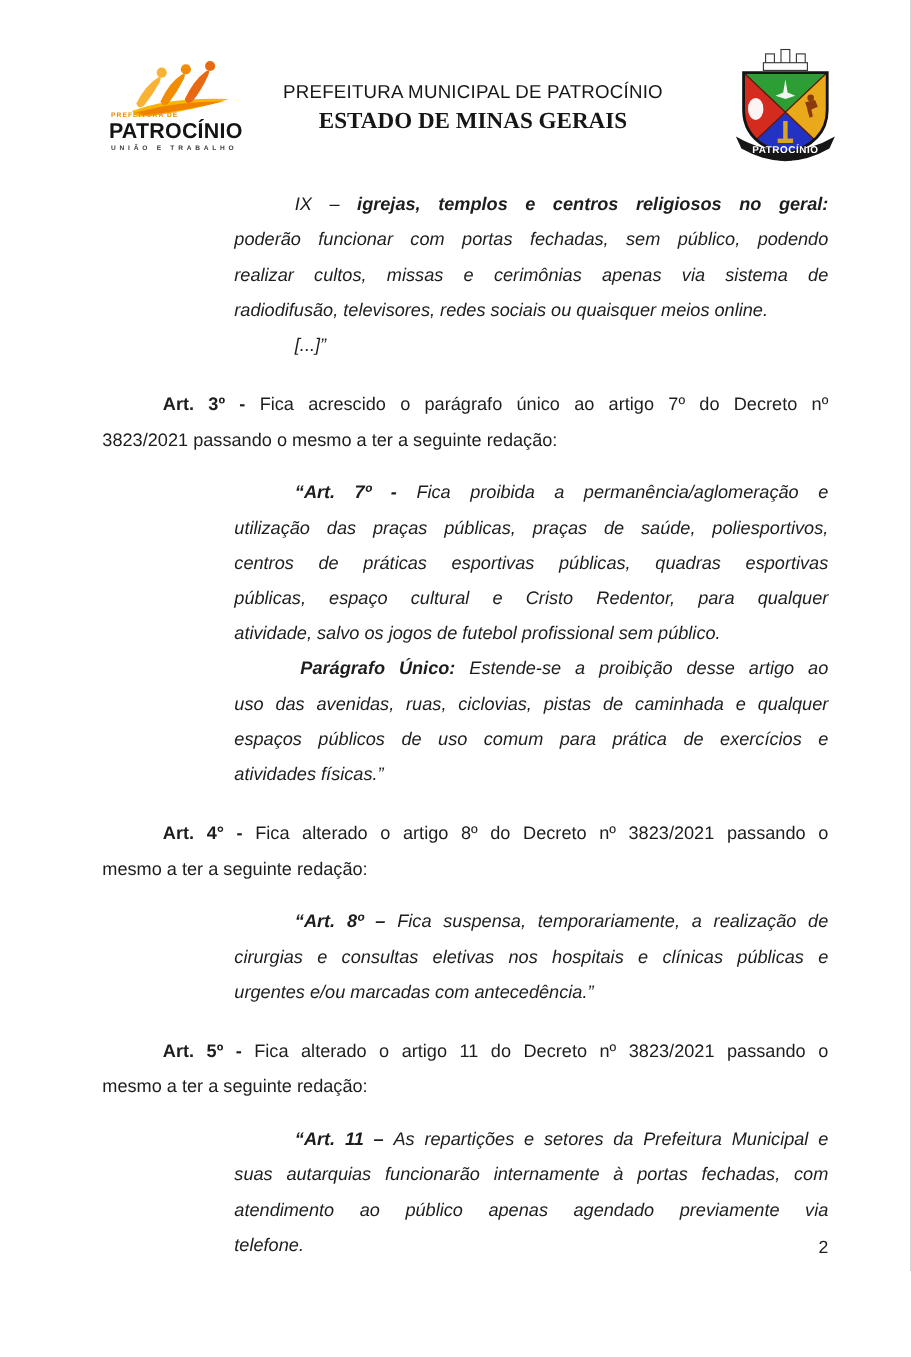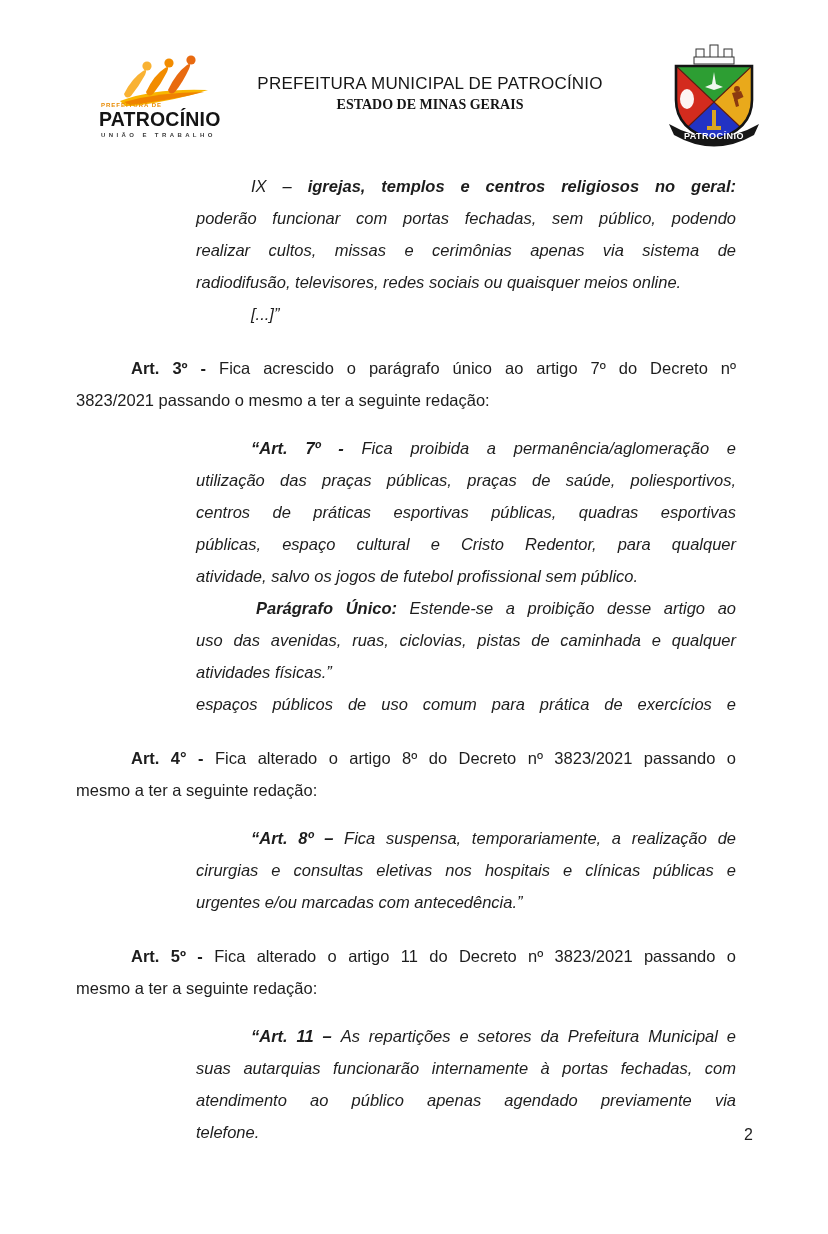--- a/index.html
+++ b/index.html
@@ -14,24 +14,24 @@
   .hdr-logo .l-top{position:absolute;left:5px;top:46px;font-size:6px;font-weight:700;
     letter-spacing:1px;color:#E88A00;}
   .hdr-logo .l-name{position:absolute;left:3px;top:52px;font-size:19.5px;font-weight:700;
     letter-spacing:.2px;color:#141414;}
   .hdr-logo .l-slogan{position:absolute;left:5px;top:76px;font-size:6px;font-weight:700;
     letter-spacing:3.4px;color:#3a3a3a;}
   .hdr-titles{position:absolute;left:190px;top:74px;width:480px;text-align:center;}
   .hdr-title{font-size:17px;font-weight:400;letter-spacing:.2px;color:#161616;
     white-space:nowrap;}
   .hdr-subtitle{margin-top:3px;font-family:"Liberation Serif","DejaVu Serif",serif;
-    font-size:14px;font-weight:700;color:#161616;white-space:nowrap;}
+    font-size:21px;font-weight:700;color:#161616;white-space:nowrap;}
   .hdr-crest{position:absolute;left:666px;top:42px;}
   
-  .doc{position:absolute;left:76px;top:170px;width:660px;
+  .doc{position:absolute;left:93px;top:170px;width:660px;
     font-size:16.5px;line-height:32px;}
   .blk{margin:0;}
   .blk.article{margin-top:22px;}
   .blk.quote{margin-top:16px;}
   .blk.quote-cont{margin-top:0;}
   .doc .blk:first-child{margin-top:0;}
   .blk.quote,.blk.quote-cont{margin-left:120px;font-style:italic;}
   .line{min-height:32px;}
   .line.j{text-align:justify;text-align-last:justify;}
   .line.ind{text-indent:55px;}
@@ -135,22 +135,22 @@
       <div class="blk quote">
         <div class="line j ind"><span class="seg b">“Art. 7º - </span><span class="seg">Fica proibida a permanência/aglomeração e</span></div>
         <div class="line j"><span class="seg">utilização das praças públicas, praças de saúde, poliesportivos,</span></div>
         <div class="line j"><span class="seg">centros de práticas esportivas públicas, quadras esportivas</span></div>
         <div class="line j"><span class="seg">públicas, espaço cultural e Cristo Redentor, para qualquer</span></div>
         <div class="line"><span class="seg">atividade, salvo os jogos de futebol profissional sem público.</span></div>
       </div>
       <div class="blk quote-cont">
         <div class="line j ind2"><span class="seg b">Parágrafo Único: </span><span class="seg">Estende-se a proibição desse artigo ao</span></div>
         <div class="line j"><span class="seg">uso das avenidas, ruas, ciclovias, pistas de caminhada e qualquer</span></div>
+        <div class="line j"><span class="seg">espaços públicos de uso comum para prática de exercícios e</span></div>
         <div class="line"><span class="seg">atividades físicas.”</span></div>
-        <div class="line j"><span class="seg">espaços públicos de uso comum para prática de exercícios e</span></div>
       </div>
       <div class="blk article">
         <div class="line j ind"><span class="seg b">Art. 4° - </span><span class="seg">Fica alterado o artigo 8º do Decreto nº 3823/2021 passando o</span></div>
         <div class="line"><span class="seg">mesmo a ter a seguinte redação:</span></div>
       </div>
       <div class="blk quote">
         <div class="line j ind"><span class="seg b">“Art. 8º – </span><span class="seg">Fica suspensa, temporariamente, a realização de</span></div>
         <div class="line j"><span class="seg">cirurgias e consultas eletivas nos hospitais e clínicas públicas e</span></div>
         <div class="line"><span class="seg">urgentes e/ou marcadas com antecedência.”</span></div>
       </div>

